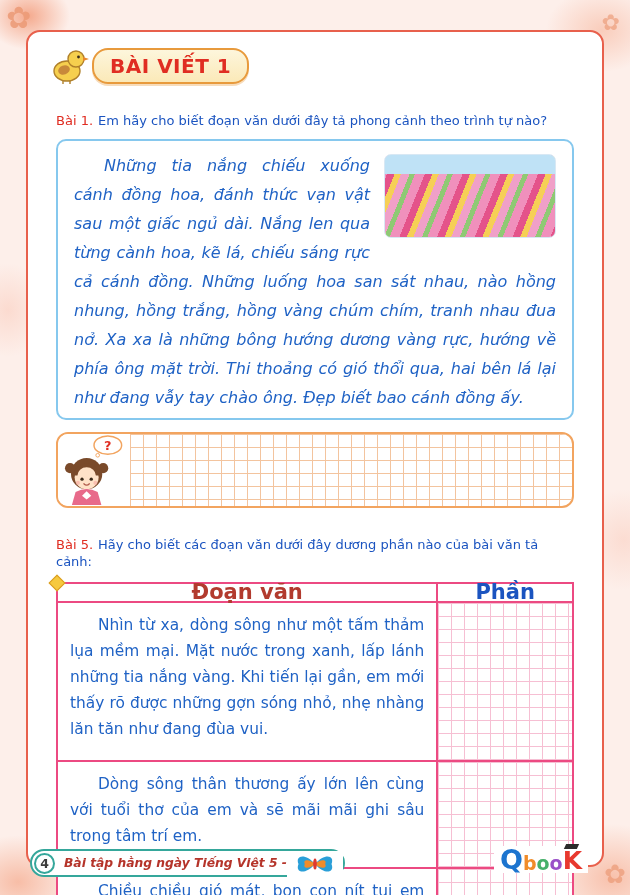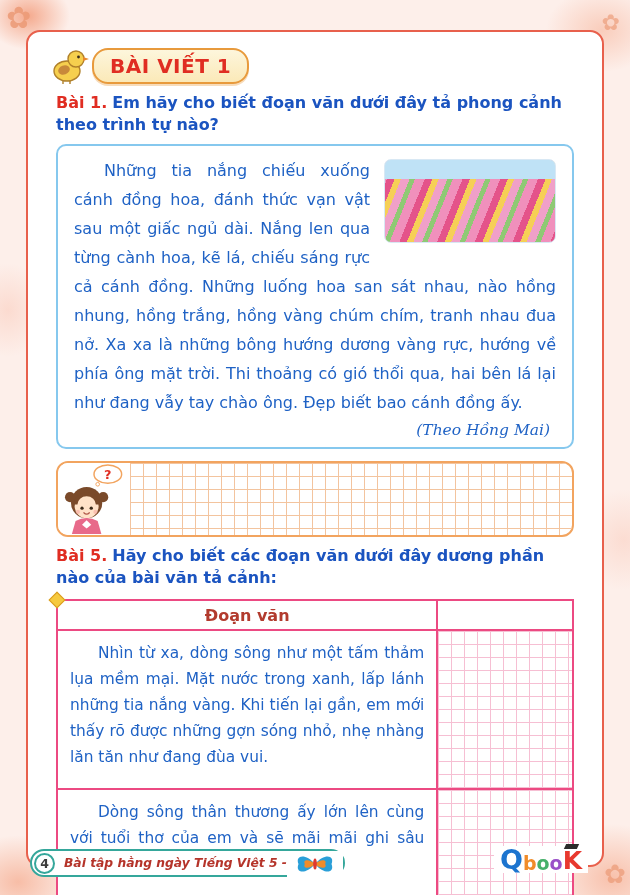--- a/index.html
+++ b/index.html
@@ -32,37 +32,37 @@
   .badge-row { display: flex; align-items: flex-end; margin: 14px 0 0 22px; gap: 2px; }
   .chick { width: 40px; height: 38px; flex: 0 0 auto; }
   .badge {
     background: linear-gradient(180deg,#fdf6dc,#fbe9b8);
     border: 2px solid #e89a3c; border-radius: 16px;
     padding: 4px 16px; color: #e02d22; font-weight: bold; font-size: 20px;
     letter-spacing: .5px; box-shadow: 0 2px 0 rgba(232,154,60,.35);
   }
 
   
-  .ex-title { margin: 8px 28px 0; font-size: 16px; font-weight: bold; line-height: 1.35; }
+  .ex-title { margin: 28px 28px 0; font-size: 13px; font-weight: normal; line-height: 1.35; }
   .ex-title .pfx { color: #e02d22; margin-right: 5px; }
   .ex-title .txt { color: #1b54c0; }
 
   
   .passage-box {
     margin: 9px 28px 0; border: 2px solid #86c8ee; border-radius: 10px;
     padding: 10px 16px 6px; color: #1f62c5; font-size: 16px;
   }
   .flower-img {
     float: right; width: 172px; height: 84px; margin: 3px 0 6px 14px;
     border-radius: 7px; border: 1px solid #d8e8f4;
     background:
       linear-gradient(180deg, #bfe2f6 0 19px, rgba(191,226,246,0) 19px),
       repeating-linear-gradient(112deg, #f090bc 0 9px, #e4538a 9px 16px, #f6cf56 16px 22px, #f0a0c8 22px 30px, #8fc974 30px 35px);
   }
-  .passage { text-align: justify; text-indent: 30px; line-height: 29px; }
+  .passage { text-align: justify; text-indent: 30px; line-height: 29px; font-style: italic; }
   .attribution { text-align: right; font-style: italic; font-family: "DejaVu Serif", serif; padding: 4px 6px 2px 0; font-size: 15.5px; }
 
   
   .answer-area {
     margin: 12px 28px 0; height: 76px; border: 2px solid #f2a45f; border-radius: 12px;
     display: flex; overflow: hidden; background: #fff;
   }
   .avatar-wrap { width: 72px; display: flex; align-items: center; justify-content: center; background: #fff; }
   .avatar-wrap svg { width: 66px; height: 70px; }
   .write-grid {
@@ -74,21 +74,21 @@
   }
 
   
   .ex-table { margin: 11px 28px 0; border: 2px solid #ec4a82; position: relative; background: #fff; }
   .t-row { display: flex; border-top: 2px solid #ec4a82; }
   .t-row.head { border-top: none; }
   .t-left { width: 74%; border-right: 2px solid #ec4a82; }
   .t-right { flex: 1; }
   .head .t-left, .head .t-right {
     display: flex; align-items: center; justify-content: center;
-    height: 28px; font-weight: bold; font-size: 16px;
+    height: 17px; font-weight: bold; font-size: 21px;
   }
   .head .t-left { color: #b23b2e; }
   .head .t-right { color: #1b54c0; }
   .cell-text {
     padding: 9px 12px 18px; color: #1f62c5; font-size: 15.4px;
     line-height: 26px; text-align: justify; text-indent: 28px;
   }
   .cell-answer {
     background-image:
       linear-gradient(#f6bfd3 1px, transparent 1px),
@@ -160,21 +160,20 @@
       </div>
     </div>
 
     <div class="ex-title">
       <span class="pfx">Bài 1.</span><span class="txt">Em hãy cho biết đoạn văn dưới đây tả phong cảnh theo trình tự nào?</span>
     </div>
 
     <div class="passage-box">
       <div class="flower-img"></div>
       <p class="passage">Những tia nắng chiếu xuống cánh đồng hoa, đánh thức vạn vật sau một giấc ngủ dài. Nắng len qua từng cành hoa, kẽ lá, chiếu sáng rực cả cánh đồng. Những luống hoa san sát nhau, nào hồng nhung, hồng trắng, hồng vàng chúm chím, tranh nhau đua nở. Xa xa là những bông hướng dương vàng rực, hướng về phía ông mặt trời. Thi thoảng có gió thổi qua, hai bên lá lại như đang vẫy tay chào ông. Đẹp biết bao cánh đồng ấy.</p>
-      <p class="attribution">(Theo Hồng Mai)</p>
     </div>
 
     <div class="answer-area">
       <div class="avatar-wrap">
         <svg viewBox="0 0 70 76">
           <ellipse cx="50" cy="11" rx="15" ry="10" fill="#ffffff" stroke="#f2a45f" stroke-width="1.6"></ellipse>
           <circle cx="39" cy="22" r="2" fill="#ffffff" stroke="#f2a45f" stroke-width="1"></circle>
           <text x="50" y="16" text-anchor="middle" font-size="14" font-weight="bold" fill="#e02d22">?</text>
           <circle cx="9" cy="36" r="5.5" fill="#7a4a2a"></circle>
           <circle cx="45" cy="36" r="5.5" fill="#7a4a2a"></circle>
@@ -195,20 +194,21 @@
 
     <div class="ex-title">
       <span class="pfx">Bài 5.</span><span class="txt">Hãy cho biết các đoạn văn dưới đây dương phần nào của bài văn tả cảnh:</span>
     </div>
 
     <div class="ex-table">
       <div class="star top"></div>
 
       <div class="t-row head">
         <div class="t-left">Đoạn văn</div>
+        <div class="t-right">Phần</div>
       </div>
 
       <div class="t-row r1">
         <div class="t-left cell-text">Nhìn từ xa, dòng sông như một tấm thảm lụa mềm mại. Mặt nước trong xanh, lấp lánh những tia nắng vàng. Khi tiến lại gần, em mới thấy rõ được những gợn sóng nhỏ, nhẹ nhàng lăn tăn như đang đùa vui.</div>
         <div class="t-right cell-answer"></div>
       </div>
 
       <div class="t-row r2">
         <div class="t-left cell-text">Dòng sông thân thương ấy lớn lên cùng với tuổi thơ của em và sẽ mãi mãi ghi sâu trong tâm trí em.</div>
         <div class="t-right cell-answer"></div>

